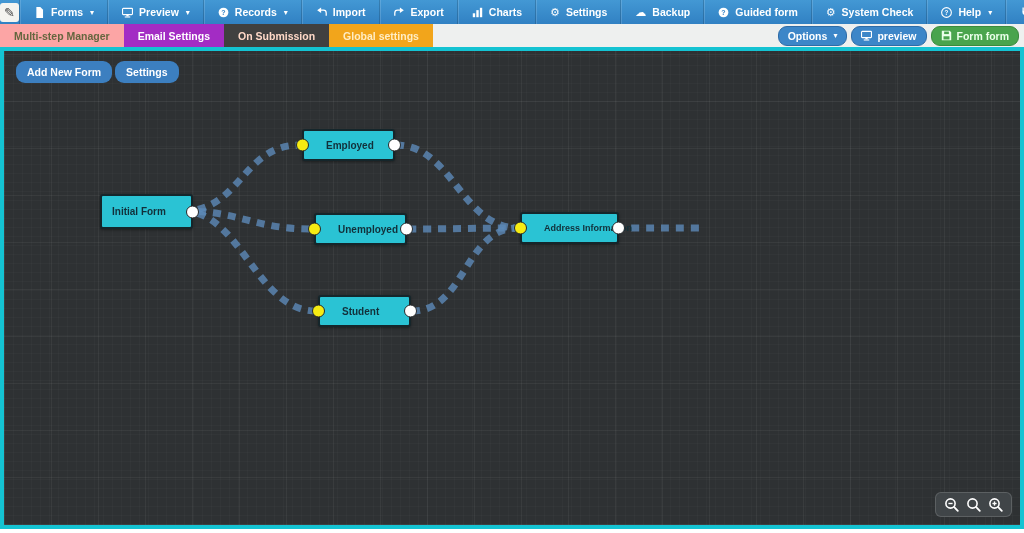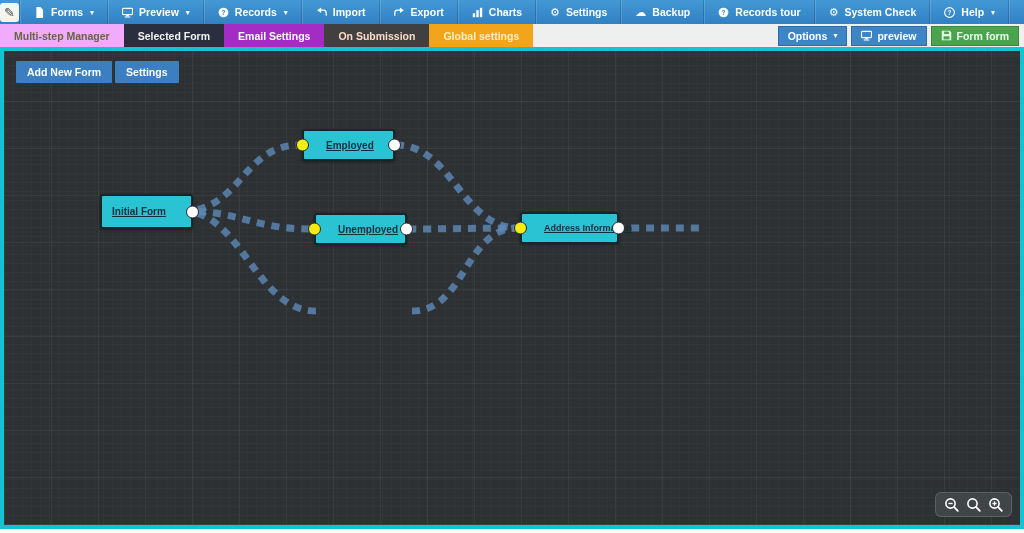--- a/index.html
+++ b/index.html
@@ -45,33 +45,33 @@
   .tabbar{
     height:23px;
     background:#eef0ef;
     display:flex;
     align-items:stretch;
     font-size:10.5px;
     font-weight:bold;
     position:relative;
   }
   .tab{ display:flex; align-items:center; padding:0 14px; cursor:pointer; white-space:nowrap; }
-  .tab-0{ background:#f0abfc; color:#65663f;text-align:center; }
+  .tab-0{ background:#fca5a5; color:#65663f;text-align:center; }
   .tab-1{ background:#2a2f40; color:#f2f2f2; }
   .tab-2{ background:#a32cc4; color:#ffffff; }
   .tab-3{ background:#404040; color:#ffd9c8; }
   .tab-4{ background:#f2a51b; color:#ffedc4; }
   .tab-actions{
     position:absolute; right:5px; top:1px; height:21px;
     display:flex; gap:4px; align-items:center;
   }
   .btn{
     display:flex; align-items:center; gap:5px;
     height:20px; padding:0 9px;
-    border-radius:0;
+    border-radius:9px;
     font-size:10.5px; font-weight:bold; color:#fff;
     cursor:pointer; border:1px solid transparent;
   }
   .btn-blue{ background:#3c86c8; border-color:#2e6ca7; }
   .btn-green{ background:#49a44d; border-color:#3a8a3e; color:#eaffea; }
 
   
   .canvas-frame{
     position:absolute; left:0; top:47px; width:1024px; height:482px;
     background:#14c3d2;
@@ -84,35 +84,34 @@
       repeating-linear-gradient(0deg,  rgba(255,255,255,0.05) 0 1px, transparent 1px 47px),
       repeating-linear-gradient(90deg, rgba(255,255,255,0.05) 0 1px, transparent 1px 47px),
       repeating-linear-gradient(0deg,  rgba(255,255,255,0.018) 0 1px, transparent 1px 9px),
       repeating-linear-gradient(90deg, rgba(255,255,255,0.018) 0 1px, transparent 1px 9px);
     overflow:hidden;
   }
   .canvas-toolbar{ position:absolute; left:12px; top:10px; display:flex; gap:3px; z-index:5; }
   .canvas-btn{
     background:#3c7fc0; color:#fff;
     font-size:10.5px; font-weight:bold;
-    padding:5px 11px; border-radius:1px; cursor:pointer;
+    padding:5px 11px; border-radius:9px; cursor:pointer;
   }
   .edges{ position:absolute; left:0; top:0; z-index:1; }
   .edges path{ fill:none; stroke:#5d8ab8; stroke-width:7; stroke-dasharray:8 7; opacity:0.8; }
 
   .node{
     position:absolute; z-index:3;
     background:#2ac3d4;
     border:2px solid #15262b;
     border-radius:3px;
     display:flex; align-items:center;
     color:#12303a; font-size:10px; font-weight:bold;
     cursor:move;
     box-shadow:0 1px 3px rgba(0,0,0,0.4);
-    text-decoration:underline;
   }
   .node-label{ padding-left:10px; white-space:nowrap; }
   .node.has-in .node-label{ padding-left:22px; }
   .port{
     position:absolute; width:13px; height:13px; border-radius:50%;
     top:50%; transform:translateY(-50%);
     border:1.5px solid #26292b; z-index:4; cursor:crosshair;
   }
   .port-in{ left:-8px; background:#f6ec13; }
   .port-out{ right:-8px; background:#ffffff; }
@@ -188,21 +187,21 @@
   </div>
   <div class="nav-item">
     <span class="glyph">☁</span>
     <span>Backup</span>
   </div>
   <div class="nav-item">
     <svg class="icon-svg" viewBox="0 0 14 14">
         <circle cx="7" cy="7" r="6.2" fill="#fff"></circle>
         <text x="7" y="10.2" text-anchor="middle" font-size="9" font-weight="bold" fill="#3584c6">?</text>
       </svg>
-    <span>Records tour</span>
+    <span>Guided form</span>
   </div>
   <div class="nav-item">
     <span class="glyph">⚙</span>
     <span>System Check</span>
   </div>
   <div class="nav-item">
     <svg class="icon-svg" viewBox="0 0 14 14">
         <circle cx="7" cy="7" r="6.2" fill="none" stroke="#fff" stroke-width="1.4"></circle>
         <text x="7" y="10" text-anchor="middle" font-size="8" font-weight="bold" fill="#fff">?</text>
       </svg>
@@ -215,23 +214,20 @@
         <path d="M3 4h8v2.5a4 4 0 0 1-8 0z" fill="#fff"></path>
         <path d="M7 10.5v3" stroke="#fff" stroke-width="1.6"></path>
       </svg>
     <span>Extensions</span>
   </div>
 </div>
 
 <div class="tabbar">
   <div class="tab tab-0">
       <span>Multi-step Manager</span>
-    </div>
-  <div class="tab tab-1">
-      <span>Selected Form</span>
     </div>
   <div class="tab tab-2">
       <span>Email Settings</span>
     </div>
   <div class="tab tab-3">
       <span>On Submission</span>
     </div>
   <div class="tab tab-4">
       <span>Global settings</span>
     </div>
@@ -288,20 +284,25 @@
       <span class="node-label">Employed</span>
       <span class="port port-out"></span>
     </div>
 
     <div class="node has-in" style="left:310px;top:162px;width:93px;height:32px">
       <span class="port port-in"></span>
       <span class="node-label">Unemployed</span>
       <span class="port port-out"></span>
     </div>
 
+    <div class="node has-in" style="left:314px;top:244px;width:93px;height:32px">
+      <span class="port port-in"></span>
+      <span class="node-label">Student</span>
+      <span class="port port-out"></span>
+    </div>
 
     <div class="node has-in" style="left:516px;top:161px;width:99px;height:32px">
       <span class="port port-in"></span>
       <span class="node-label" style="font-size:9px">Address Information</span>
       <span class="port port-out"></span>
     </div>
 
 
     <div class="zoom-panel">
       <span class="zoom-btn">

